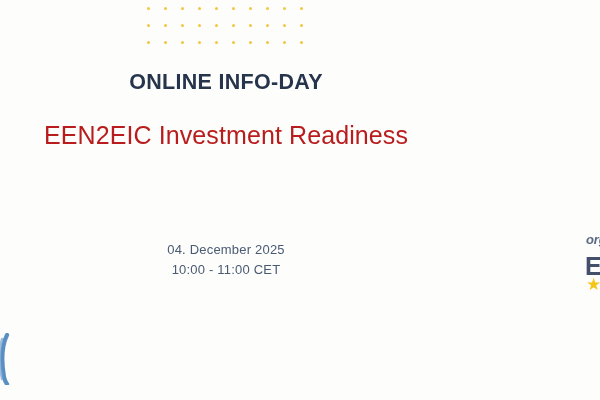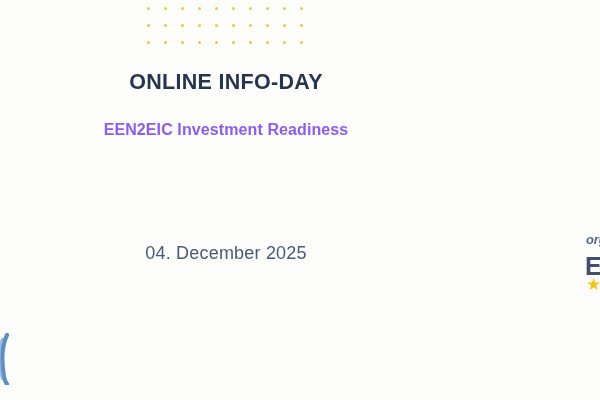--- a/index.html
+++ b/index.html
@@ -60,35 +60,35 @@
     letter-spacing: 0.3px;
     color: #27354c;
     line-height: 1.1;
   }
 
   #event-title {
     position: absolute;
     left: 0;
     right: 0;
     top: 119px;
-    font-size: 16px;
-    font-weight: 700;
-    color: #8b5cf6;
+    font-size: 25px;
+    font-weight: 400;
+    color: #b91c1c;
     line-height: 1.32;
     letter-spacing: 0.1px;
     padding: 0 12px;
     box-sizing: border-box;
   }
 
   #details {
     position: absolute;
     left: 0;
     right: 0;
     top: 240px;
-    font-size: 18px;
+    font-size: 13px;
     font-weight: 400;
     color: #495a73;
     line-height: 1.52;
     letter-spacing: 0.2px;
     text-align: center;
   }
   #details div { white-space: nowrap; }
 
   
   #organiser-logo {
@@ -183,20 +183,21 @@
   <div id="content">
 
     <div id="eyebrow-title">ONLINE INFO-DAY</div>
 
     <div id="event-title">
       <div>EEN2EIC Investment Readiness</div>
     </div>
 
     <div id="details">
       <div>04. December 2025</div>
+      <div>10:00 - 11:00 CET</div>
     </div>
 
   </div>
 
   <div id="organiser-logo">
     <div id="organiser-label">org</div>
     <div id="organiser-wordmark">E</div>
     <div id="organiser-star">★</div>
   </div>
 

